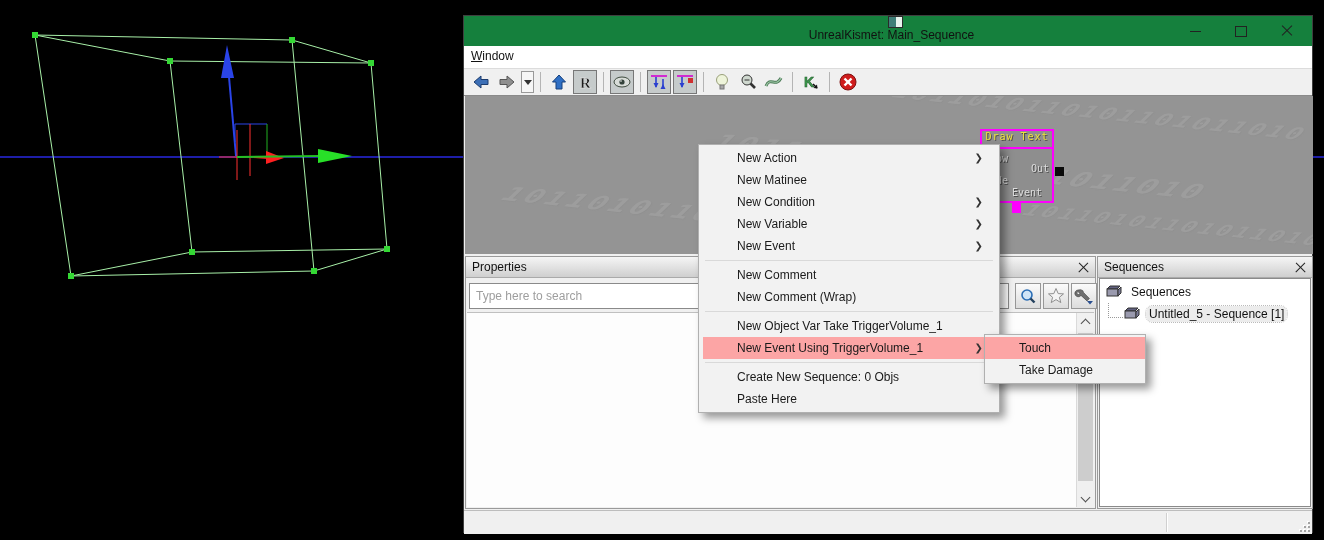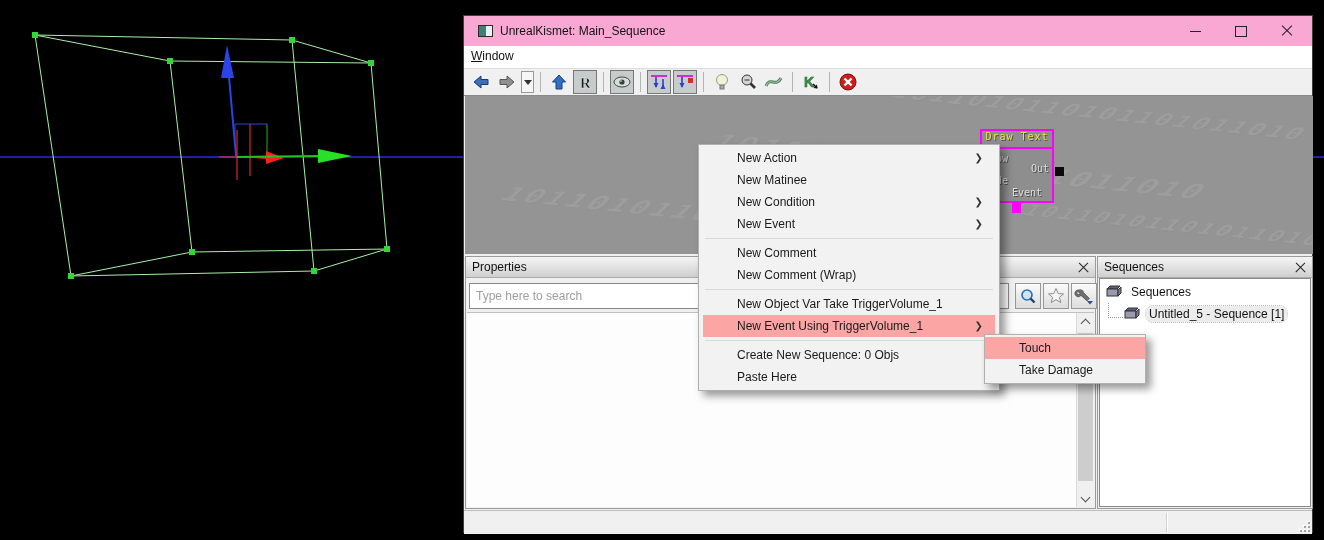--- a/index.html
+++ b/index.html
@@ -4,21 +4,21 @@
 <style>
   html,body{margin:0;padding:0;background:#000;}
   .screen{position:relative;width:1324px;height:540px;background:#000;overflow:hidden;
           font-family:"Liberation Sans",sans-serif;}
   
   .axis-line{position:absolute;left:0;top:156px;width:1324px;height:2px;background:#1e1ea8;z-index:1;}
   .viewport3d{position:absolute;left:0;top:0;z-index:2;}
   
   .window{position:absolute;left:463px;top:15px;width:850px;height:518px;background:#f0f0f0;
           border:1px solid #3f3f3f;z-index:3;box-sizing:border-box;}
-  .titlebar{position:absolute;left:0;top:0;width:100%;height:30px;background:#f9a8d4;display:flex;align-items:center;}
+  .titlebar{position:absolute;left:0;top:0;width:100%;height:30px;background:#15803d;display:flex;align-items:center;flex-direction:column;}
   .app-icon{width:15px;height:12px;margin-left:14px;border:1px solid #2a2a2a;background:linear-gradient(90deg,#3f7f78 0 55%,#e8f4ee 55% 100%);box-sizing:border-box;}
   .wtitle{margin-left:7px;font-size:12px;color:#111;}
   .winbtns{position:absolute;right:2px;top:0;height:30px;display:flex;}
   .wbtn{width:46px;height:30px;display:flex;align-items:center;justify-content:center;}
   .glyph-min{width:11px;height:1px;background:#222;display:block;}
   .glyph-max{width:10px;height:9px;border:1px solid #222;display:block;}
   .glyph-close{position:relative;width:12px;height:12px;display:block;}
   .glyph-close::before,.glyph-close::after{content:"";position:absolute;left:-1px;top:5px;width:14px;height:1px;background:#222;}
   .glyph-close::before{transform:rotate(45deg);} .glyph-close::after{transform:rotate(-45deg);}
   .menubar{position:absolute;left:0;top:30px;width:100%;height:22px;background:#fff;font-size:12px;color:#111;}
@@ -331,20 +331,21 @@
         <i style="right:0;bottom:4px;"></i>
           <i style="right:4px;bottom:4px;"></i>
           <i style="right:0;bottom:8px;"></i>
       </span>
     </div>
 
     <div class="ctxmenu">
       <div class="ctx-item has-sub">New Action</div>
       <div class="ctx-item">New Matinee</div>
       <div class="ctx-item has-sub">New Condition</div>
+      <div class="ctx-item has-sub">New Variable</div>
       <div class="ctx-item has-sub">New Event</div>
       <div class="ctx-sep"></div>
       <div class="ctx-item">New Comment</div>
       <div class="ctx-item">New Comment (Wrap)</div>
       <div class="ctx-sep"></div>
       <div class="ctx-item">New Object Var Take TriggerVolume_1</div>
       <div class="ctx-item has-sub hl">New Event Using TriggerVolume_1</div>
       <div class="ctx-sep"></div>
       <div class="ctx-item">Create New Sequence: 0 Objs</div>
       <div class="ctx-item">Paste Here</div>

